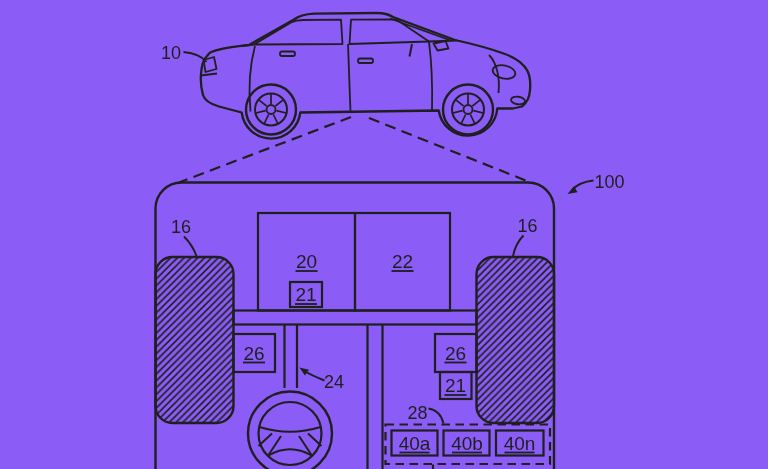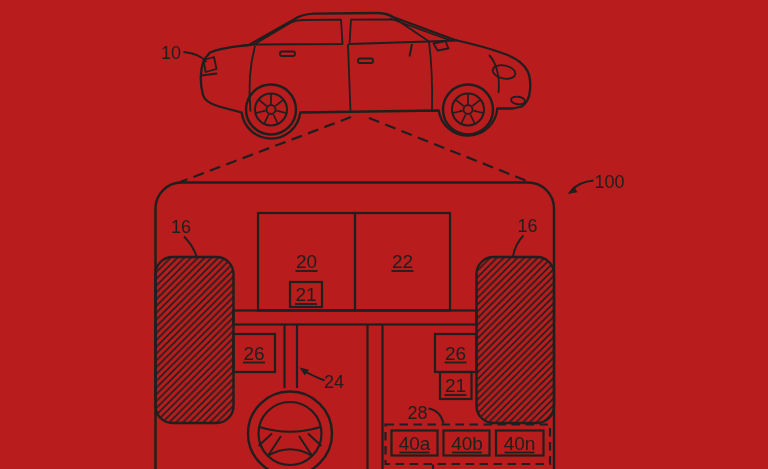--- a/index.html
+++ b/index.html
@@ -1,16 +1,16 @@
 <!DOCTYPE html>
 <html><head>
 <meta charset="utf-8">
 <style>
   html,body{margin:0;padding:0;background:#ffffff;}
-  .page{width:768px;height:469px;background:#b91c1c;overflow:hidden;position:relative;}
+  .page{width:768px;height:469px;background:#8b5cf6;overflow:hidden;position:relative;}
   svg{display:block;}
   text{font-family:"Liberation Sans","DejaVu Sans",sans-serif;fill:#1f1f1f;}
   .num{font-size:19px;}
   .lbl{font-size:18px;}
   .ink{stroke:#1f1f1f;fill:none;}
 </style>
 </head>
 <body>
 
 <div class="page">

